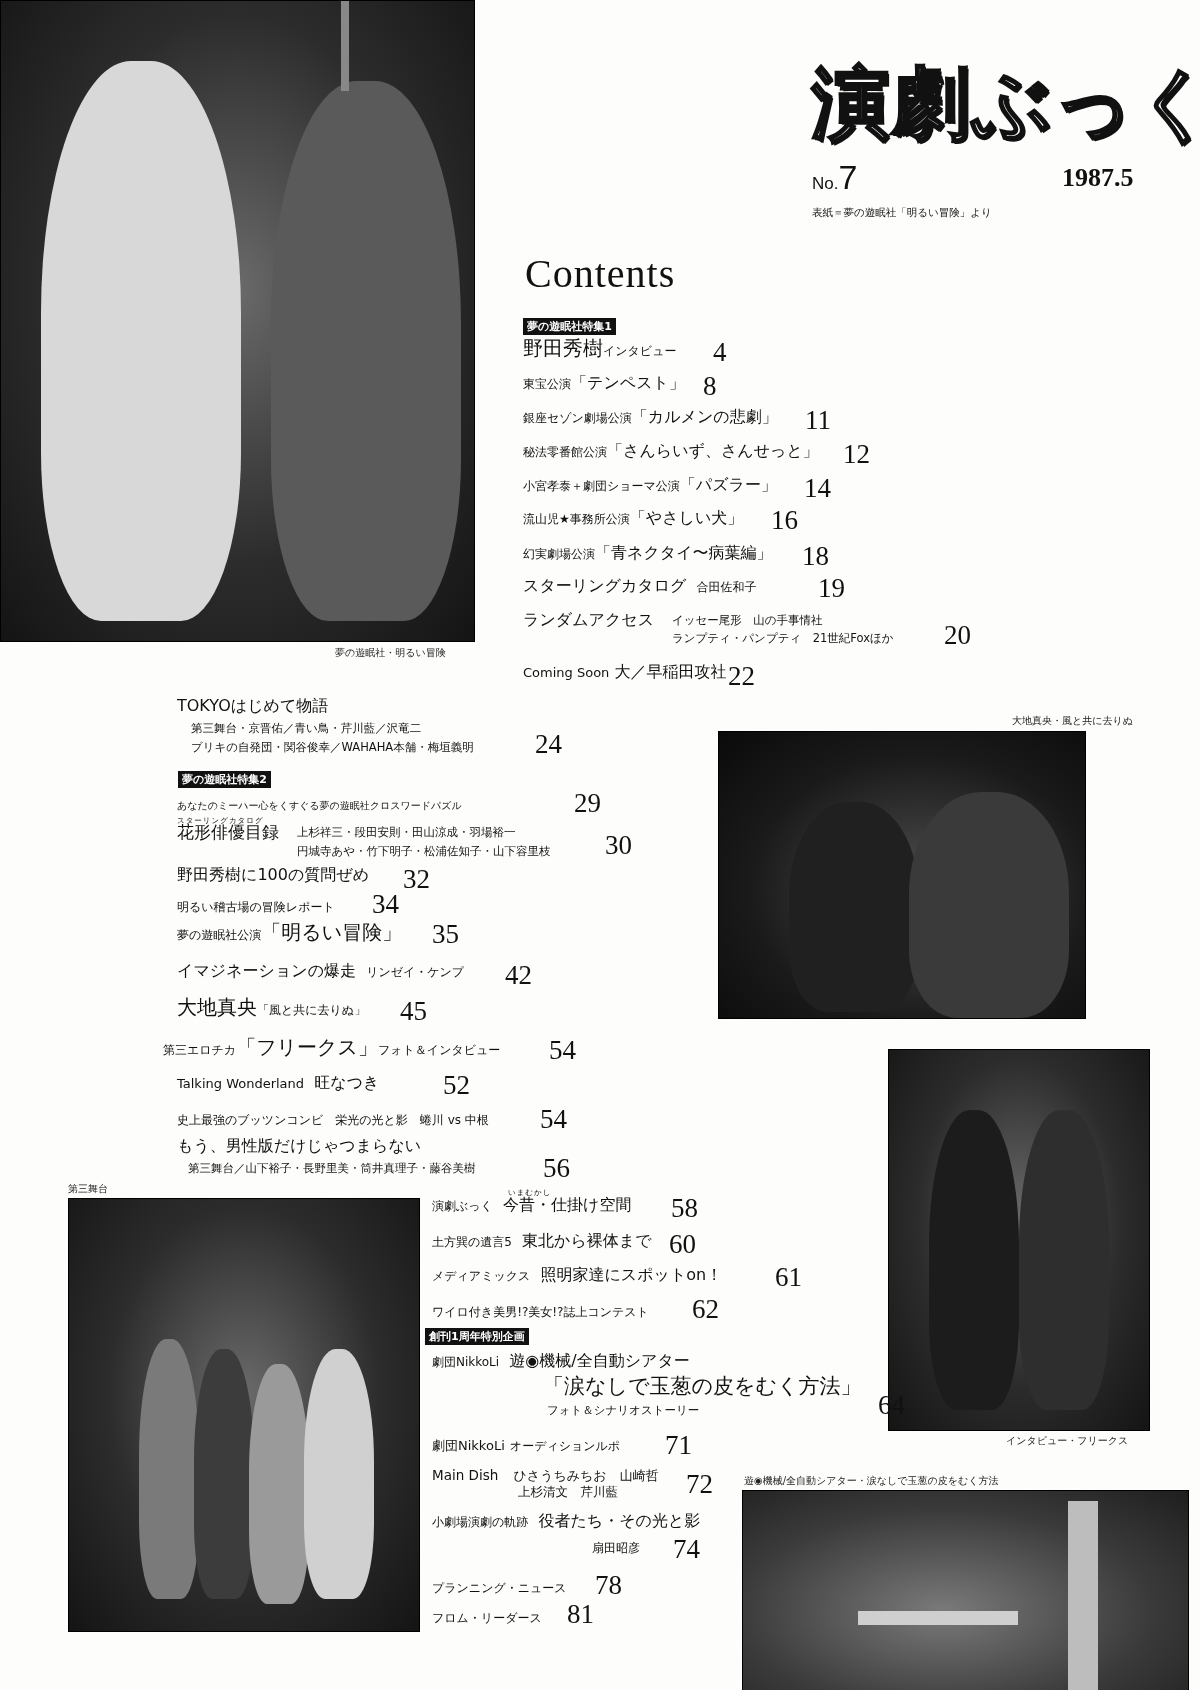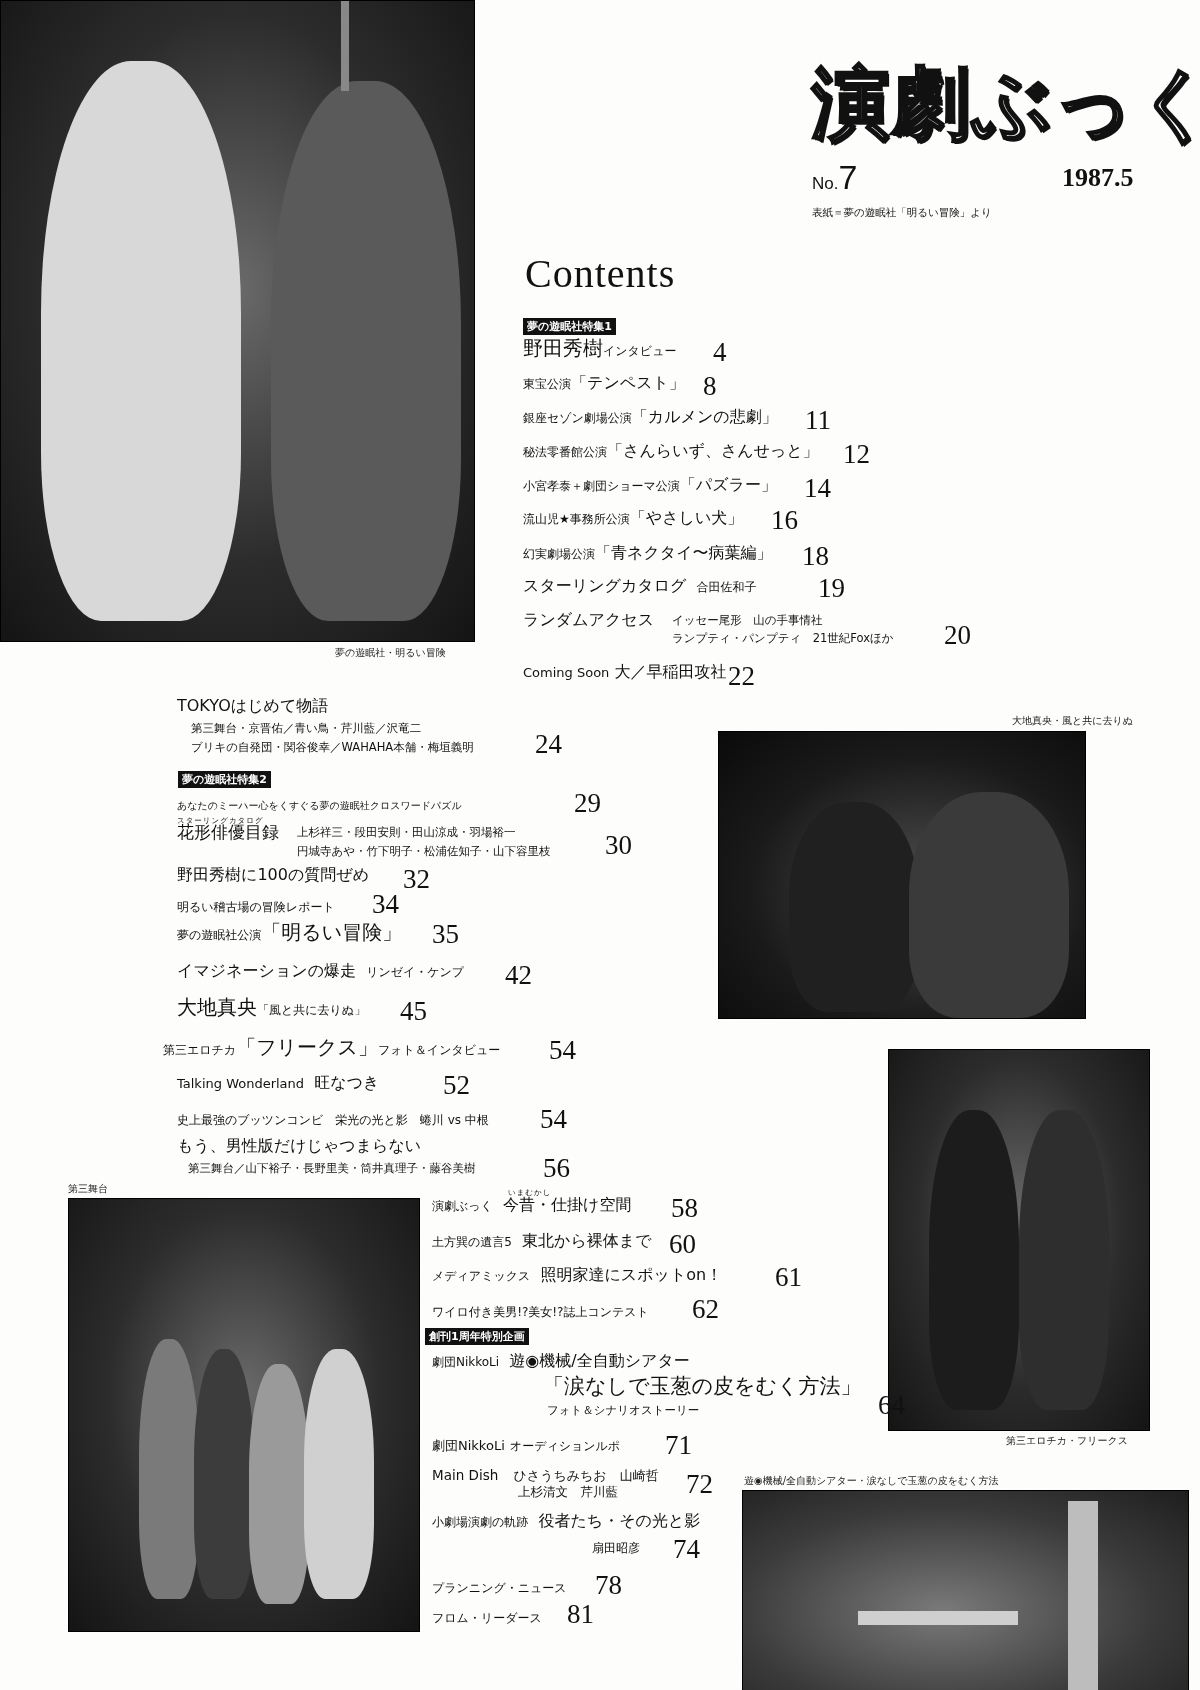--- a/index.html
+++ b/index.html
@@ -57,21 +57,21 @@
 <div class="caption" style="left:1012px;top:714px;">大地真央・風と共に去りぬ</div>
 <div class="photo" style="left:718px;top:731px;width:366px;height:286px;background:radial-gradient(ellipse at 55% 55%, #505050 0%, #1a1a1a 60%, #0a0a0a 100%);">
   <div class="fig" style="left:70px;top:70px;width:130px;height:210px;background:#202020;"></div>
   <div class="fig" style="left:190px;top:60px;width:160px;height:226px;background:#3a3a3a;"></div>
 </div>
 
 <div class="photo" style="left:888px;top:1049px;width:260px;height:380px;">
   <div class="fig" style="left:40px;top:60px;width:90px;height:300px;background:#1c1c1c;"></div>
   <div class="fig" style="left:130px;top:60px;width:90px;height:300px;background:#2e2e2e;"></div>
 </div>
-<div class="caption" style="left:1006px;top:1434px;">第三エロチカ・フリークス</div>
+<div class="caption" style="left:1006px;top:1434px;">インタビュー・フリークス</div>
 
 <div class="caption" style="left:68px;top:1182px;">第三舞台</div>
 <div class="photo" style="left:68px;top:1198px;width:350px;height:432px;">
   <div class="fig" style="left:70px;top:140px;width:60px;height:260px;background:#7a7a7a;"></div>
   <div class="fig" style="left:125px;top:150px;width:60px;height:250px;background:#3c3c3c;"></div>
   <div class="fig" style="left:180px;top:165px;width:60px;height:240px;background:#9a9a9a;"></div>
   <div class="fig" style="left:235px;top:150px;width:70px;height:250px;background:#d0d0d0;"></div>
 </div>
 
 <div class="caption" style="left:744px;top:1474px;">遊◉機械/全自動シアター・涙なしで玉葱の皮をむく方法</div>

